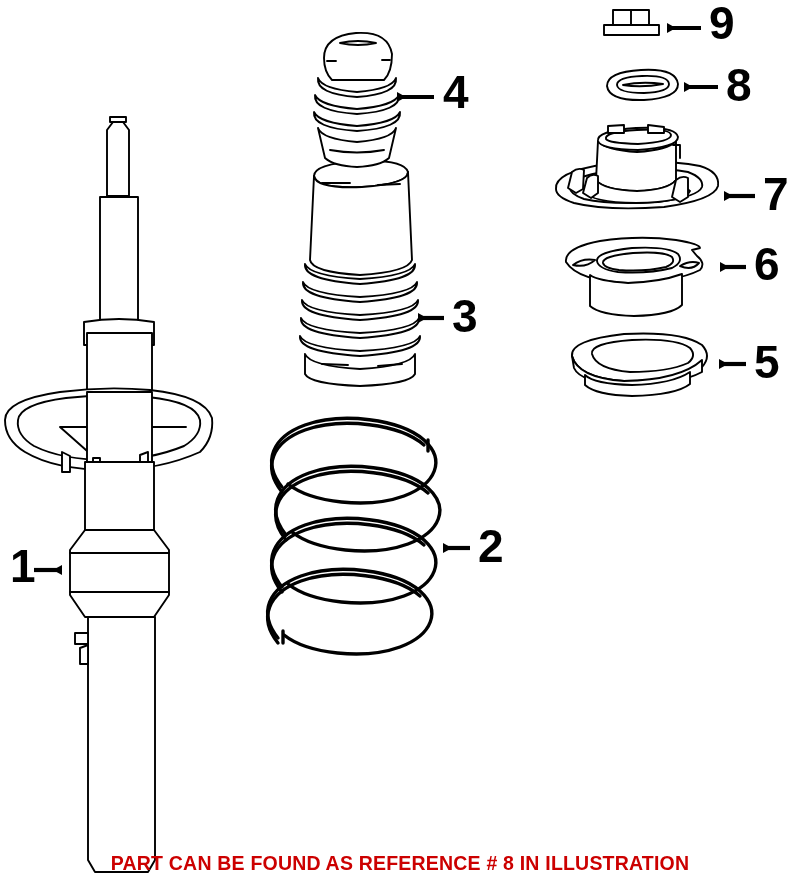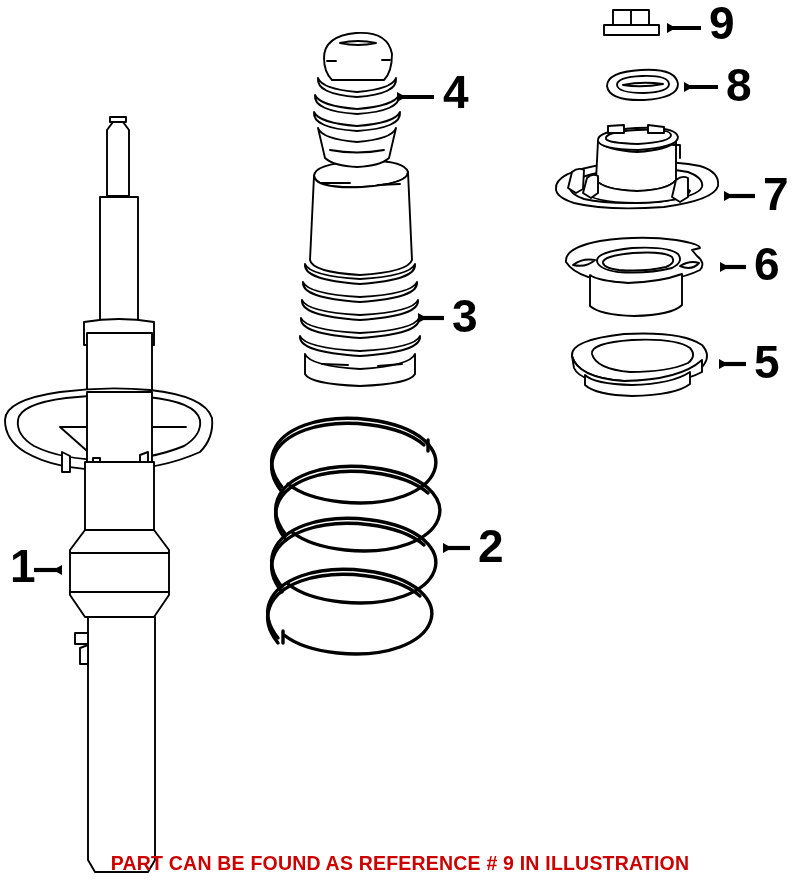--- a/index.html
+++ b/index.html
@@ -295,15 +295,15 @@
       <text class="callout-num" x="443" y="96" text-anchor="start">4</text>
       <text class="callout-num" x="754" y="366" text-anchor="start">5</text>
       <text class="callout-num" x="754" y="268" text-anchor="start">6</text>
       <text class="callout-num" x="763" y="198" text-anchor="start">7</text>
       <text class="callout-num" x="726" y="89" text-anchor="start">8</text>
       <text class="callout-num" x="709" y="27" text-anchor="start">9</text>
     </g>
 
   </svg>
 
-  <div class="caption-text">PART CAN BE FOUND AS REFERENCE # 9 IN ILLUSTRATION</div>
+  <div class="caption-text">PART CAN BE FOUND AS REFERENCE # 8 IN ILLUSTRATION</div>
 
 </div>
 
 </body></html>

